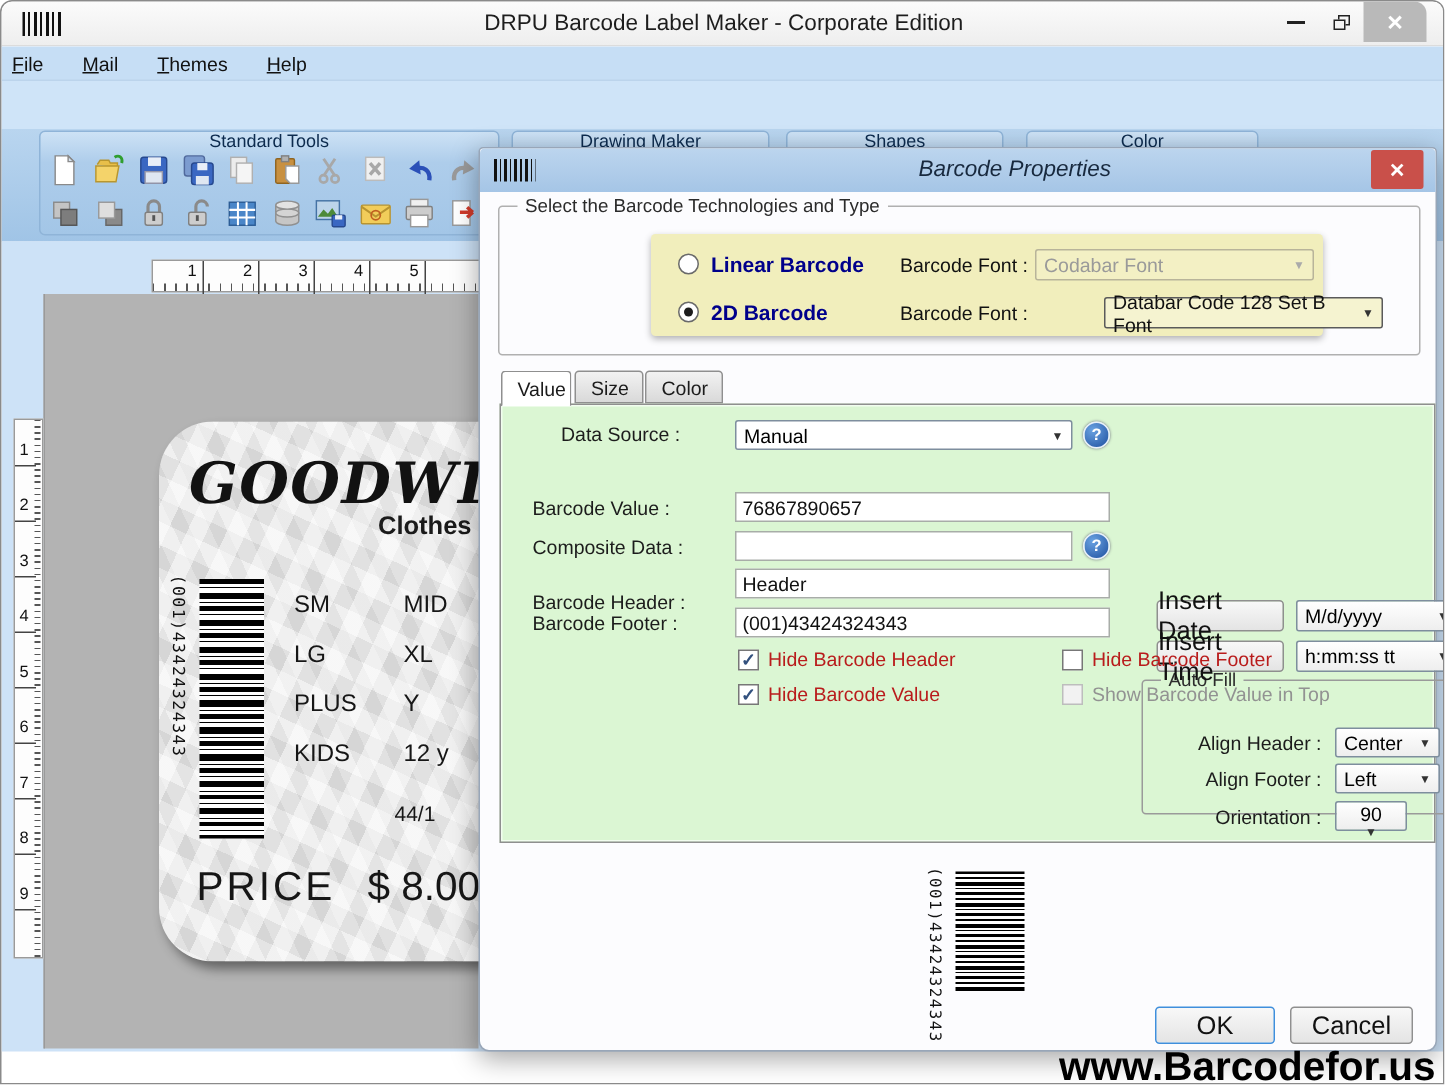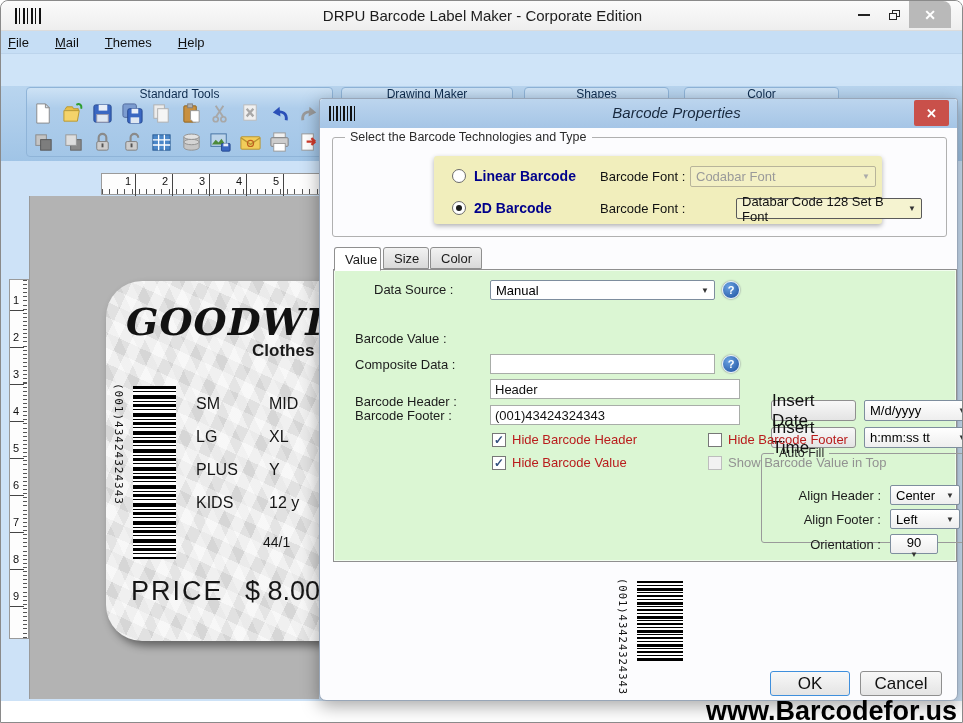--- a/index.html
+++ b/index.html
@@ -438,20 +438,21 @@
         <span>M/d/yyyy</span>
           <span class="arrow">▼</span>
       </div>
       <div class="pbtn" style="left:437px;top:157px;width:85px;height:21px;">Insert Time</div>
       <div class="gdd dd" style="left:530px;top:157px;width:108px;height:21px;background:linear-gradient(#fff,#eee);">
         <span>h:mm:ss tt</span>
           <span class="arrow">▼</span>
       </div>
 
       <span class="flabel" style="left:21px;top:61px;">Barcode Value :</span>
+      <div class="tinput" style="left:156px;top:58px;width:250px;">76867890657</div>
 
       <span class="flabel" style="left:21px;top:87px;">Composite Data :</span>
       <div class="tinput" style="left:156px;top:84px;width:225px;"></div>
       <div class="help" style="left:388px;top:85px;">?</div>
 
       <span class="flabel" style="left:21px;top:112px;margin-top:12px;">Barcode Header :</span>
       <div class="tinput" style="left:156px;top:109px;width:250px;">Header</div>
 
       <span class="flabel" style="left:21px;top:138px;">Barcode Footer :</span>
       <div class="tinput" style="left:156px;top:135px;width:250px;">(001)43424324343</div>

